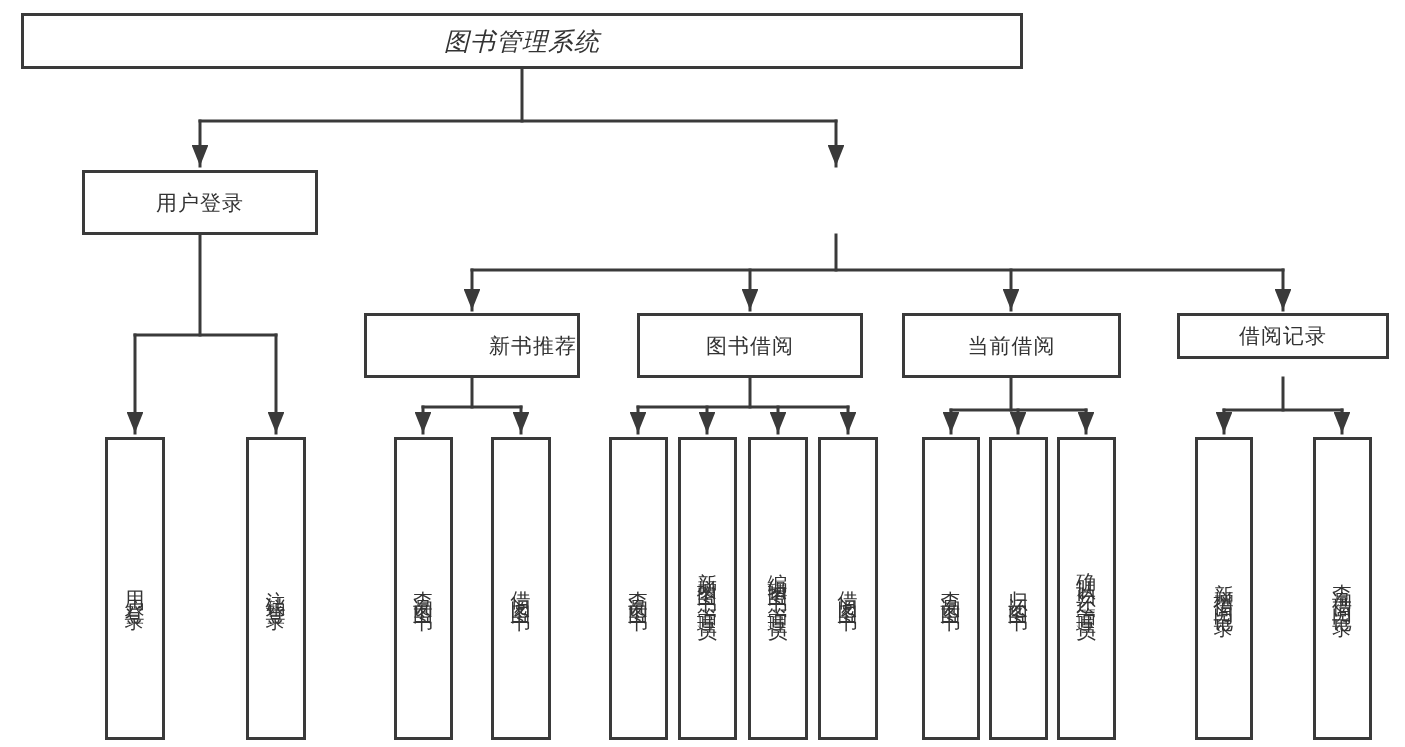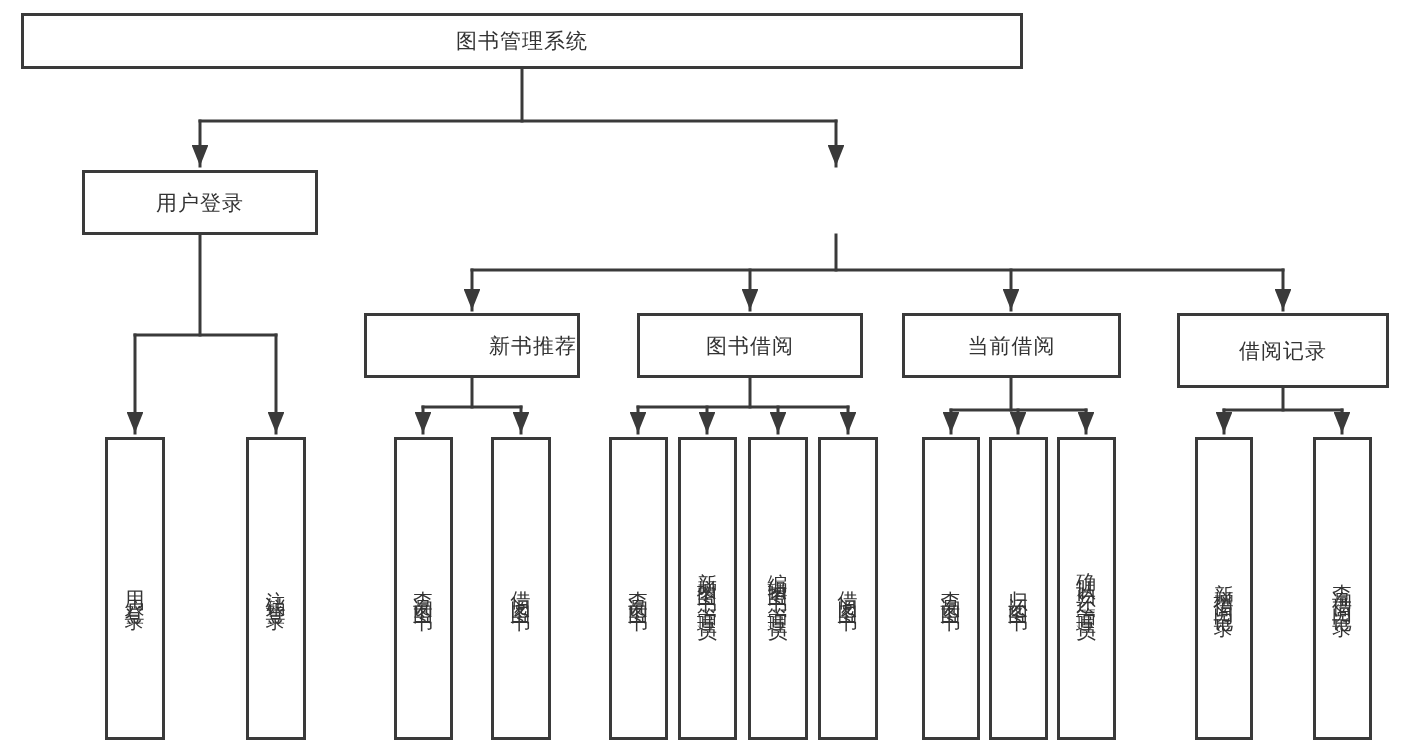--- a/index.html
+++ b/index.html
@@ -23,21 +23,21 @@
     position: absolute;
     box-sizing: border-box;
     border: 3px solid #3a3a3a;
     background: #ffffff;
     display: flex;
     align-items: center;
     justify-content: center;
     color: #333333;
   }
   .hnode { font-size: 21px; letter-spacing: 1px; }
-  .root-node { font-size: 21px; }
+  .root-node { font-size: 25px; font-style: italic; }
   .vnode span {
     writing-mode: vertical-rl;
     text-orientation: mixed;
     font-size: 20px;
     letter-spacing: 7px;
     line-height: 1;
     white-space: nowrap;
   }
   .watermark {
     position: absolute;
@@ -113,21 +113,21 @@
 
   <div class="node hnode" style="left:364px; top:313px; width:216px; height:65px;justify-content:flex-end;">
     <span>新书推荐</span>
   </div>
   <div class="node hnode" style="left:637px; top:313px; width:226px; height:65px;">
     <span>图书借阅</span>
   </div>
   <div class="node hnode" style="left:902px; top:313px; width:219px; height:65px;">
     <span>当前借阅</span>
   </div>
-  <div class="node hnode" style="left:1177px; top:313px; width:212px; height:75px;">
+  <div class="node hnode" style="left:1177px; top:313px; width:212px; height:46px;">
     <span>借阅记录</span>
   </div>
 
   <div class="node vnode" style="left:105px; top:437px; width:60px; height:303px;">
     <span>用户登录</span>
   </div>
   <div class="node vnode" style="left:246px; top:437px; width:60px; height:303px;">
     <span>注销登录</span>
   </div>
 

